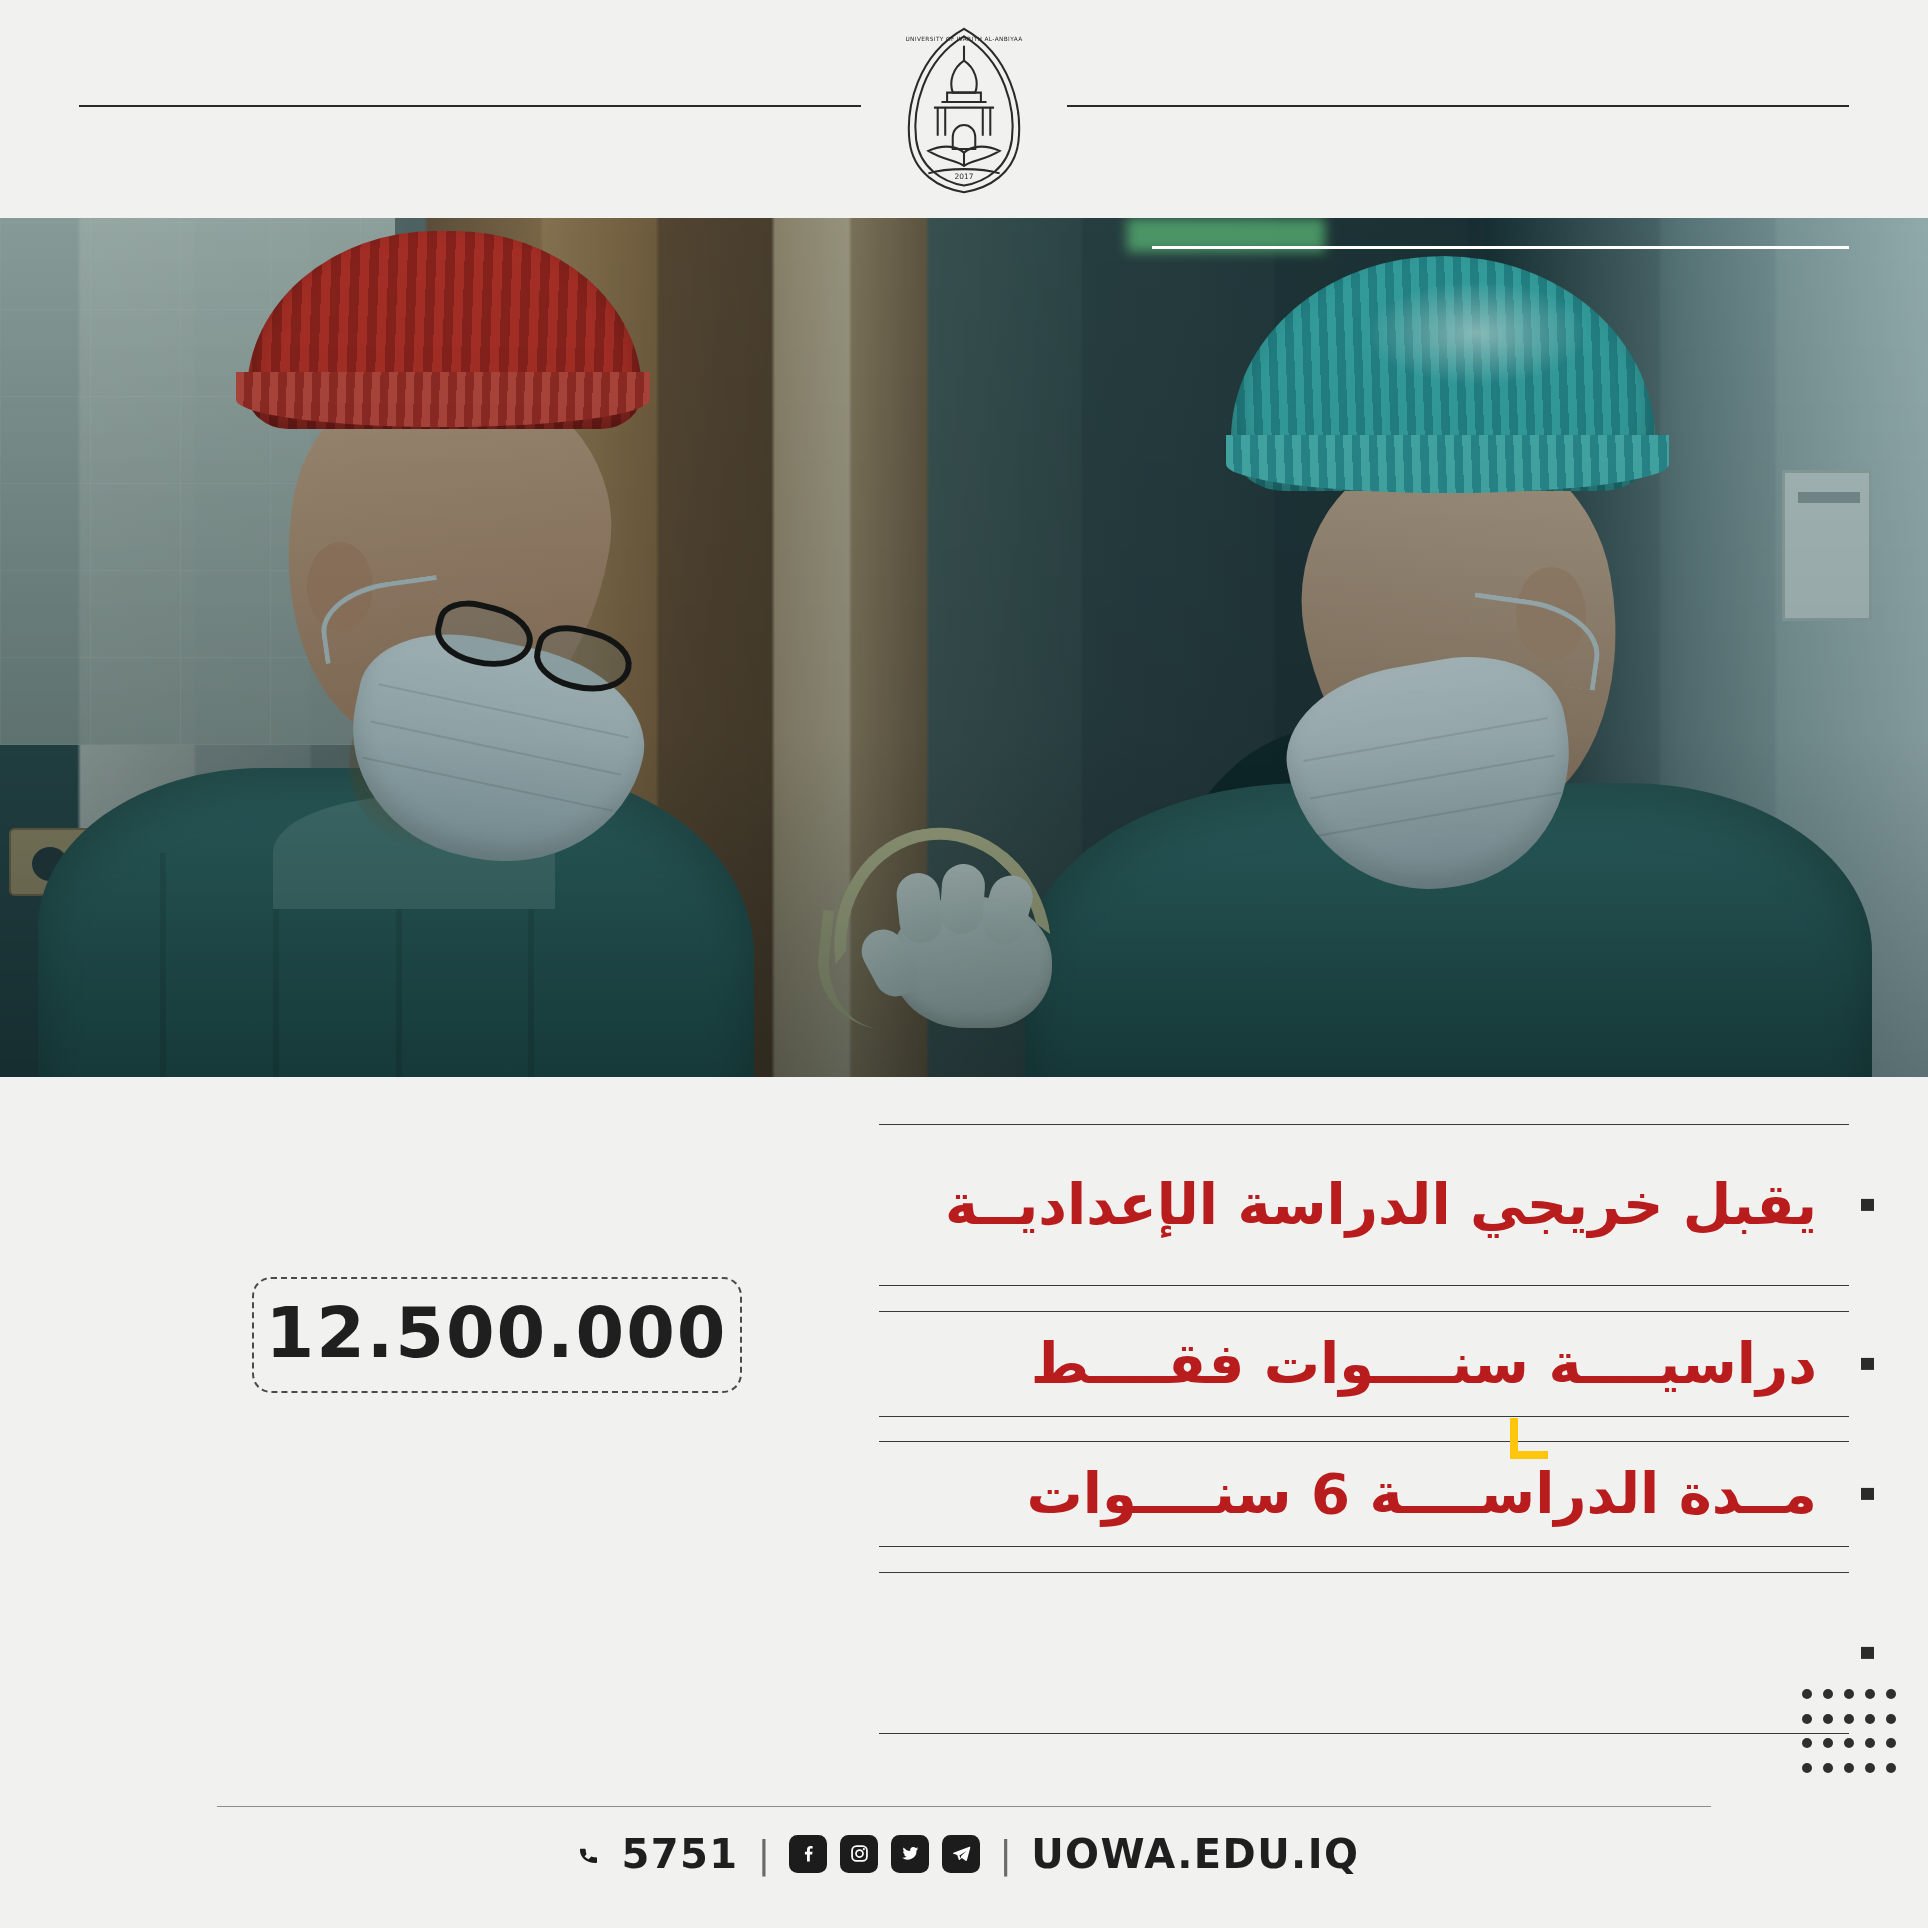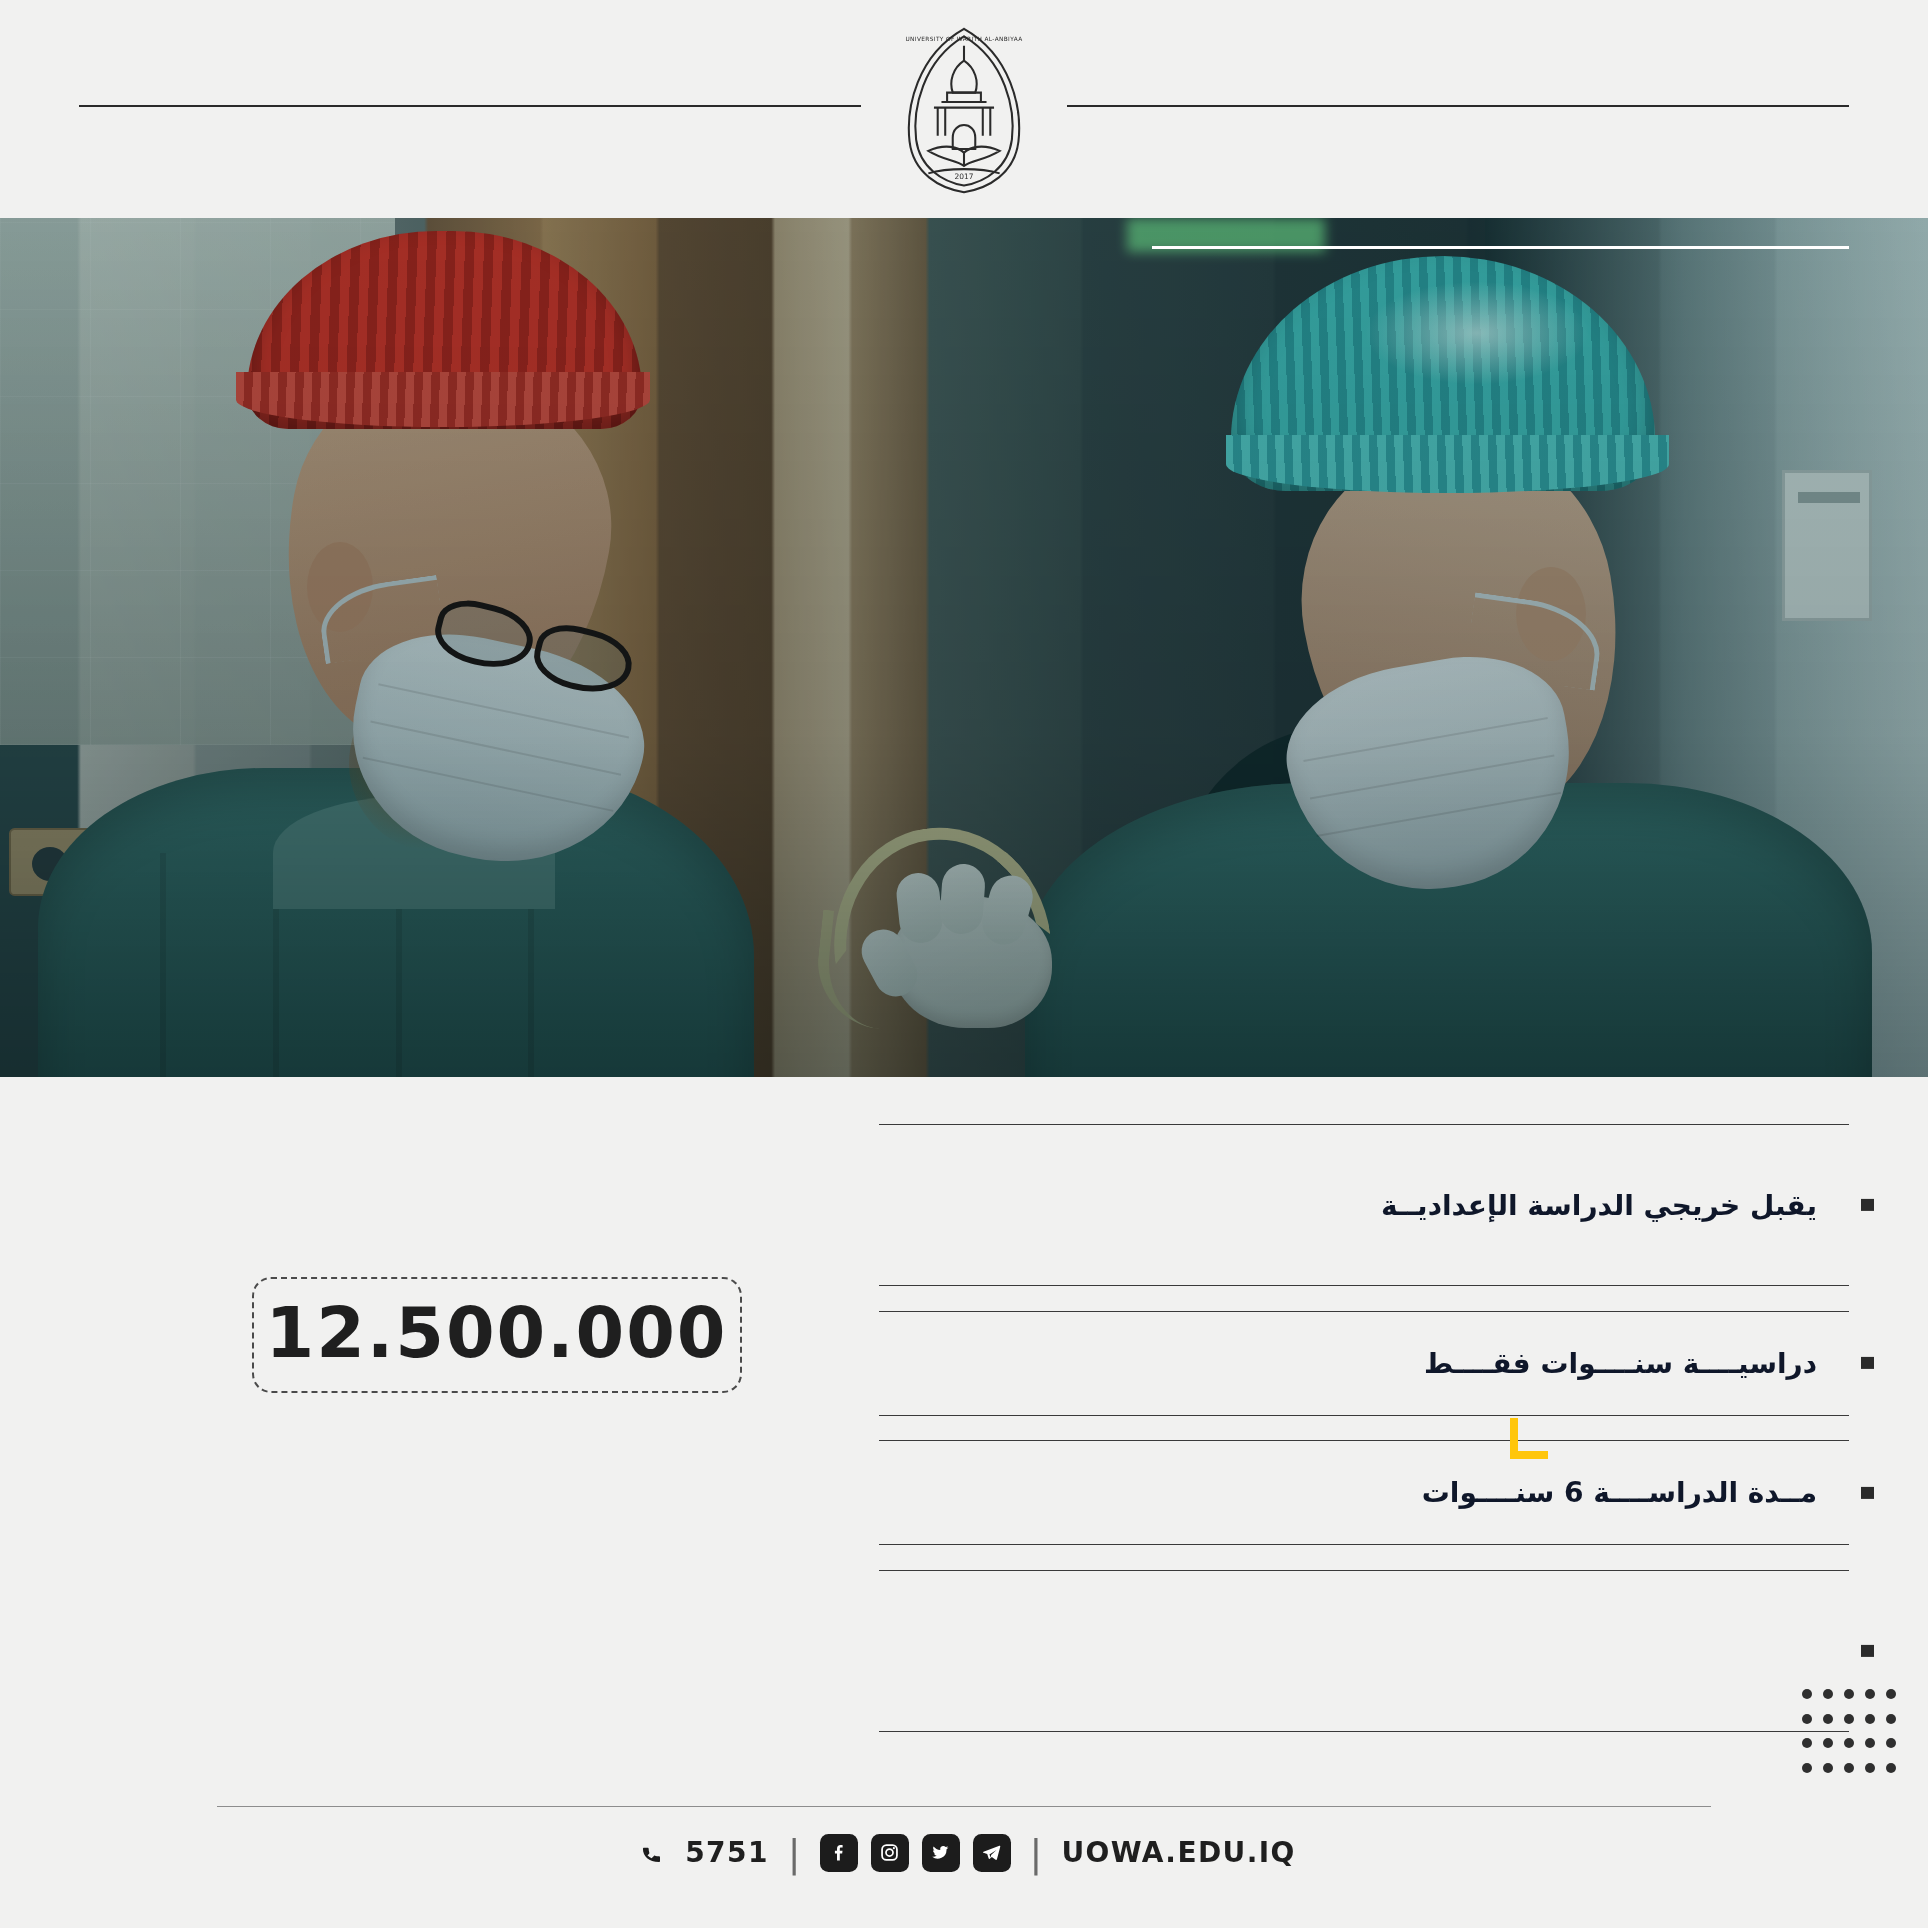--- a/index.html
+++ b/index.html
@@ -330,23 +330,23 @@
     display: flex; flex-direction: column; justify-content: center;
   }
   .info-item .bullet {
     position: absolute;
     right: -24.5px; top: 50%;
     transform: translateY(-50%);
     width: 12.2px; height: 12.2px;
     background: #2b2b2b;
   }
   .info-main {
-    font-size: 28px;
+    font-size: 56px;
     font-weight: 700;
-    color: #0f172a;
+    color: #b91c1c;
     letter-spacing: 0.9px;
     line-height: 1.25;
     text-align: right;
     white-space: nowrap;
   }
   .info-sub {
     font-size: 31px;
     color: #3c3c3c;
     margin-top: 7.5px;
     text-align: right;
@@ -418,21 +418,21 @@
     border-top: 1.9px solid #8d8d8d;
   }
   .footer-inner {
     position: absolute; top: 24.5px; left: 0; right: 0;
     display: flex; align-items: center; justify-content: center;
     gap: 19px;
     direction: ltr;
   }
   .f-group { display: flex; align-items: center; gap: 13px; }
   .f-text {
-    font-size: 28px; font-weight: 700; color: #1f1f1f;
+    font-size: 40px; font-weight: 700; color: #1f1f1f;
     letter-spacing: 1.4px;
     font-family: "DejaVu Sans", sans-serif;
   }
   .f-sep { font-size: 38px; color: #6a6a6a; }
   .soc {
     width: 38px; height: 38px;
     background: #1c1c1c;
     border-radius: 8.5px;
     display: inline-flex; align-items: center; justify-content: center;
     color: #fff; font-size: 22.6px; font-weight: 700;

